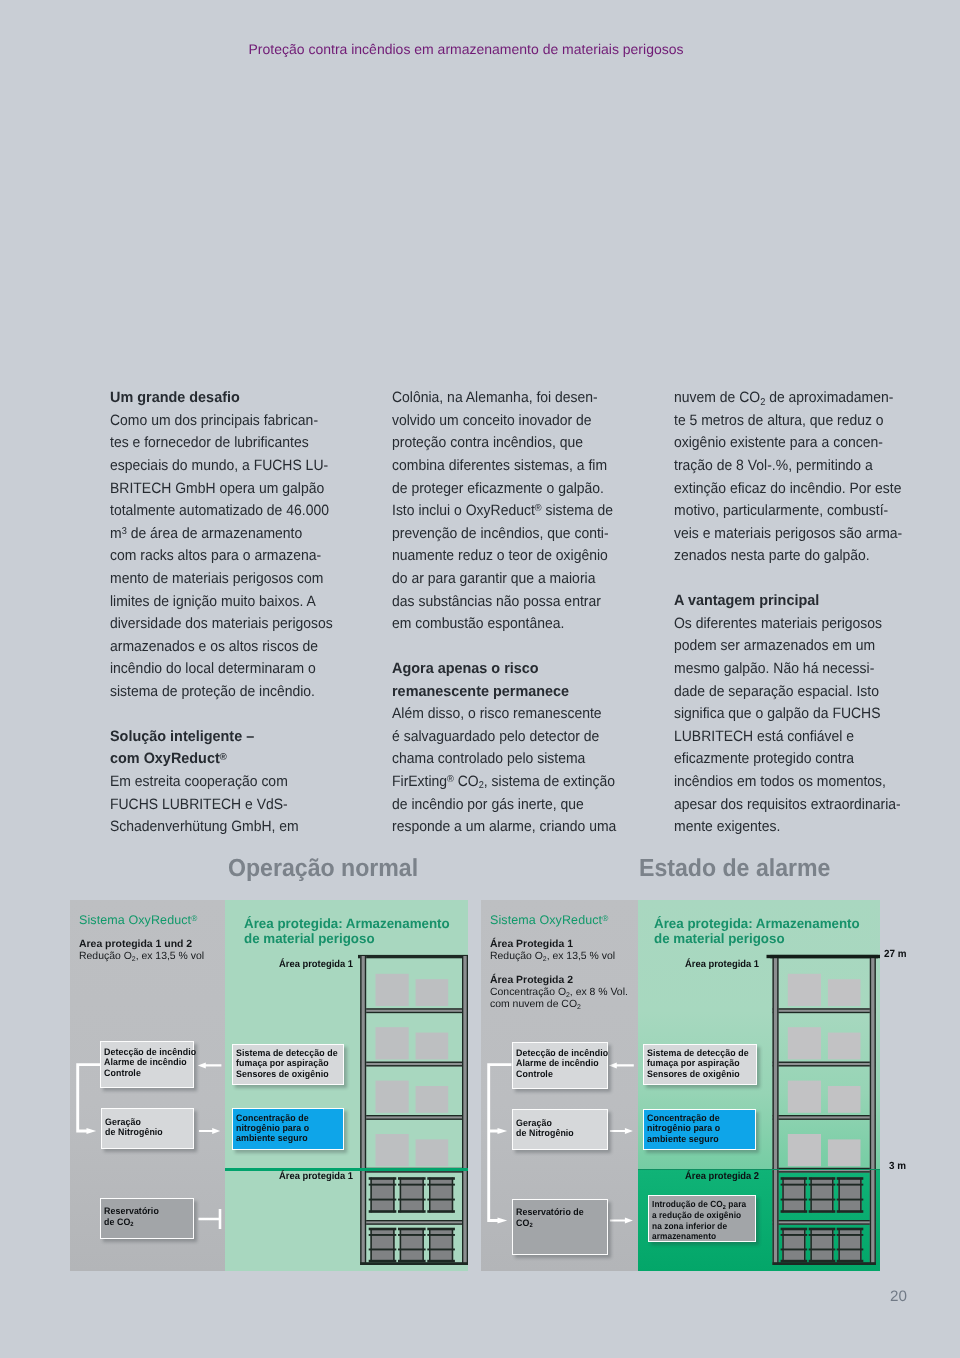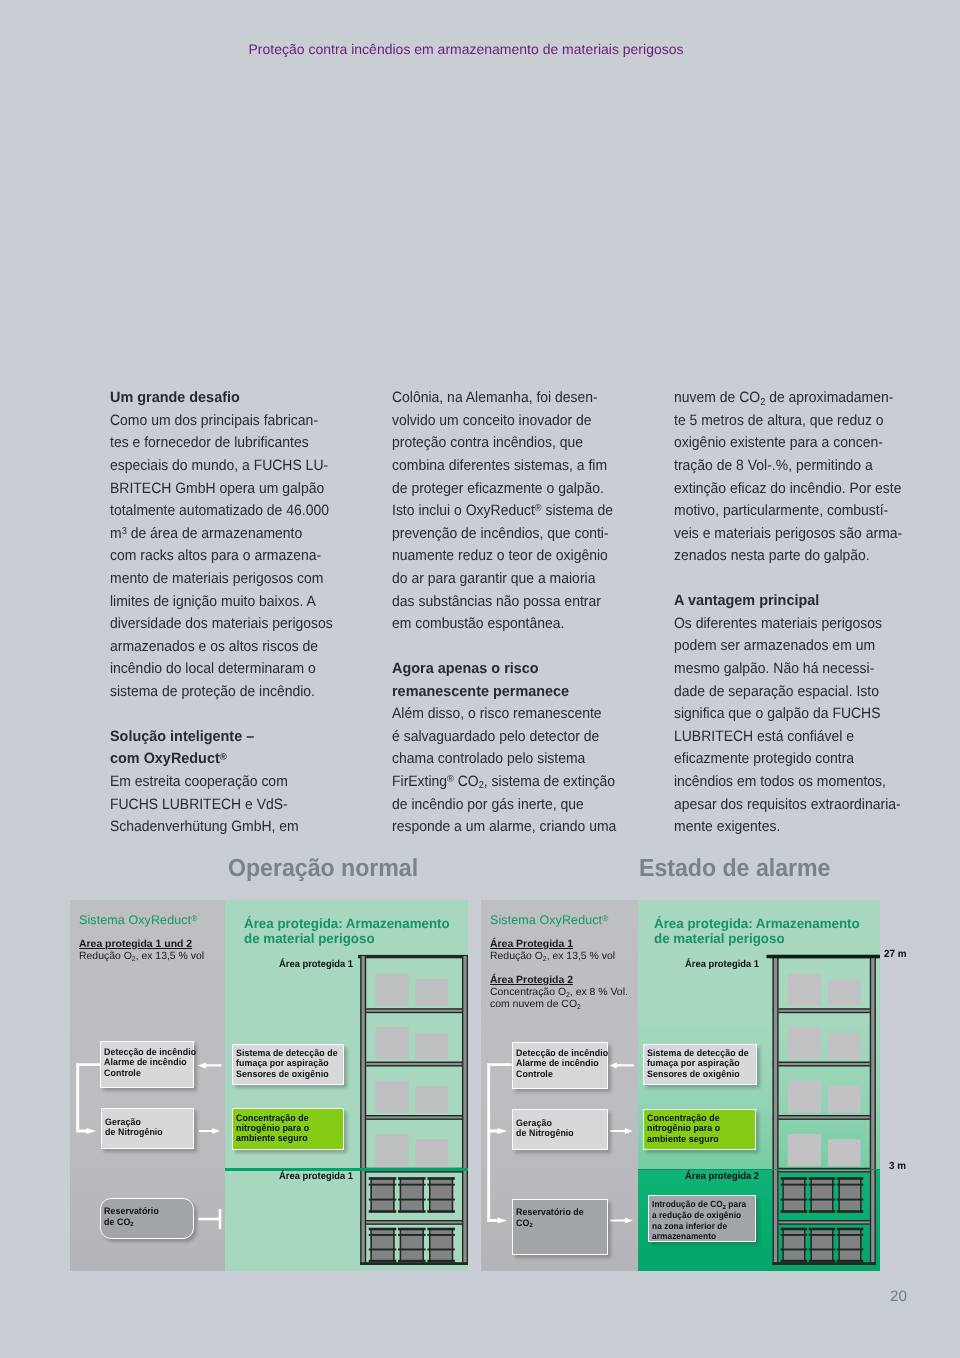--- a/index.html
+++ b/index.html
@@ -20,25 +20,25 @@
   sub{font-size:.66em;vertical-align:baseline;position:relative;top:0.24em;line-height:0;}
   
   .dcap{position:absolute;top:855px;font-size:24.6px;font-weight:bold;color:#7b828a;white-space:nowrap;display:inline-block;transform:scaleX(0.94);transform-origin:left top;}
   .diagram{position:absolute;top:900px;height:371px;}
   .pL{position:absolute;left:0;top:0;bottom:0;background:linear-gradient(#bdbfc2 0%,#bbbdc0 55%,#b3b5b8 100%);}
   .pR{position:absolute;top:0;bottom:0;right:0;background:#a8d7bf;overflow:hidden;}
   .pR2{position:absolute;left:0;right:0;bottom:0;background:#12b277;}
   .ptitle{position:absolute;left:9px;top:13.4px;font-size:12.5px;font-weight:normal;color:#11996a;white-space:nowrap;letter-spacing:.1px;}
   .rtitle{position:absolute;left:11px;top:15.9px;font-size:13.6px;font-weight:bold;color:#17916a;line-height:15.2px;white-space:nowrap;transform:scaleX(0.982);transform-origin:left top;}
   .lsub{position:absolute;left:9px;font-size:10.45px;color:#15181b;line-height:13px;white-space:nowrap;}
-  .lsub .b{font-weight:bold;text-decoration:underline;}
+  .lsub .b{font-weight:bold;}
   .dbox{position:absolute;box-sizing:border-box;background:#d6d8da;border:1.4px solid #fdfdfd;
         box-shadow:3px 3px 3px rgba(50,55,60,.30);
         font-size:9.45px;font-weight:bold;color:#0d1013;letter-spacing:.08px;padding-left:32px;}
-  .dbox.dark{background:#84cc16;}
+  .dbox.dark{background:#0ea5e9;}
   .dbox.darker{background:#a2a5a8;}
   .dbox .bi{position:absolute;left:3px;top:5px;white-space:nowrap;transform:scaleX(0.935);transform-origin:left top;}
   .zlab{position:absolute;font-size:9.9px;font-weight:bold;color:#0d1013;white-space:nowrap;transform:scaleX(0.95);transform-origin:left top;}
   .dim{position:absolute;font-size:10.4px;font-weight:bold;color:#0d1013;white-space:nowrap;transform:scaleX(0.95);transform-origin:left top;}
   .dsvg{position:absolute;left:0;top:0;}
 </style>
 </head>
 <body>
 
 <div id="page-title">Proteção contra incêndios em armazenamento de materiais perigosos</div>
@@ -218,21 +218,21 @@
         <div>Alarme de incêndio</div>
         <div>Controle</div>
       </div>
     </div>
     <div class="dbox" style="left:30.5px;top:208.2px;width:93.5px;height:41.1px;">
       <div class="bi" style="left:3.2px;top:8.4px;line-height:10.4px;">
         <div>Geração</div>
         <div>de Nitrogênio</div>
       </div>
     </div>
-    <div class="dbox darker" style="left:30.2px;top:297.8px;width:93.9px;height:41.6px;border-radius:11px;">
+    <div class="dbox darker" style="left:30.2px;top:297.8px;width:93.9px;height:41.6px;">
       <div class="bi" style="left:3.2px;top:8.4px;line-height:10.4px;">
         <div>Reservatório</div>
         <div>de CO<sub>2</sub></div>
       </div>
     </div>
     <div class="dbox" style="left:161.8px;top:143.7px;width:112.7px;height:41.6px;">
       <div class="bi" style="left:3.2px;top:4.2px;line-height:10.4px;">
         <div>Sistema de detecção de</div>
         <div>fumaça por aspiração</div>
         <div>Sensores de oxigênio</div>

